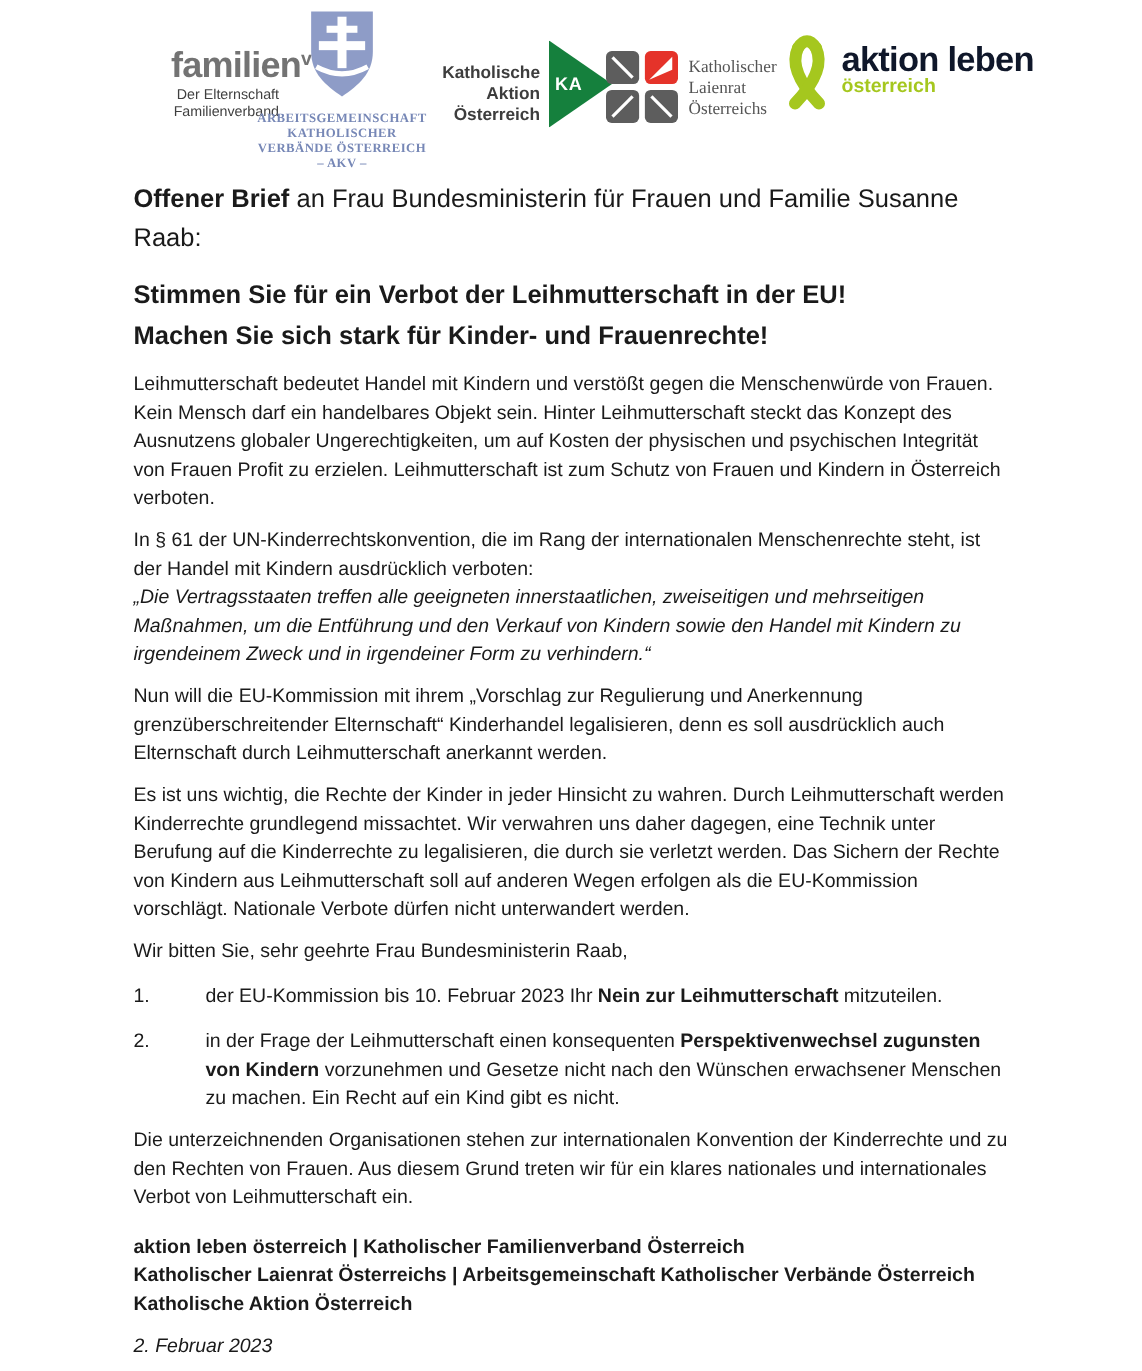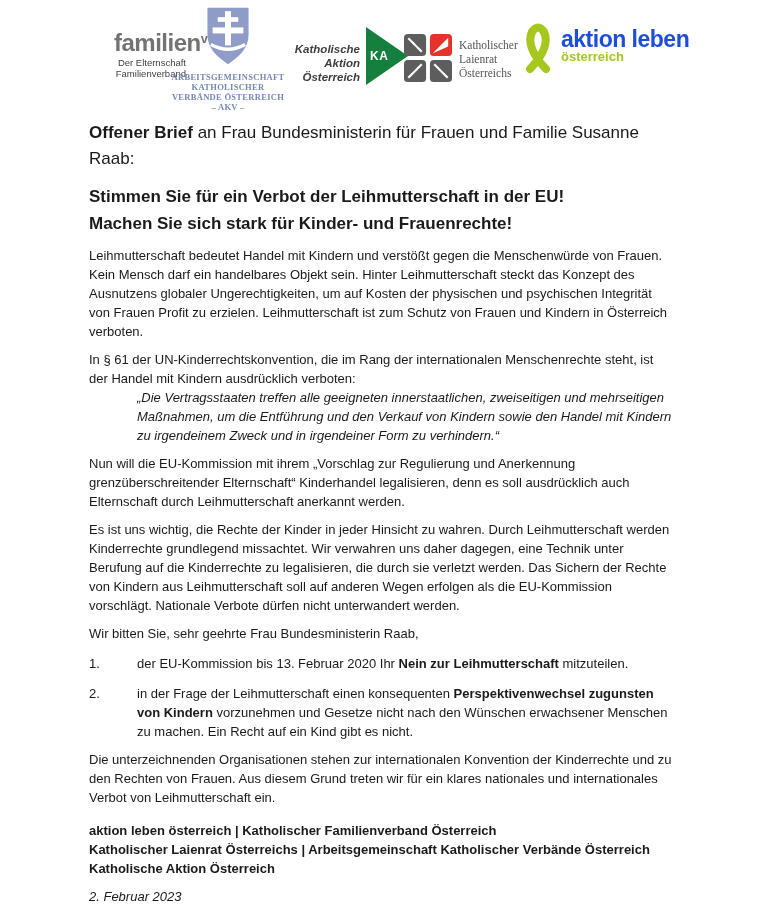--- a/index.html
+++ b/index.html
@@ -18,48 +18,48 @@
   .logo-fam { position:absolute; left:78px; top:27px; width:112px; }
   .fam-brand { font-size:24px; font-weight:bold; color:#737373; line-height:24px; letter-spacing:-0.5px;margin-left:36px; }
   .fam-brand .fam-mark { font-size:13px; vertical-align:8px; font-weight:bold; }
   .fam-sub { margin-top:2px; font-size:9.5px; line-height:11px; color:#3f3f3f; text-align:right; padding-right:4px; }
 
   .logo-akv { position:absolute; left:166px; top:6px; width:124px; text-align:center; }
   .akv-caption { margin-top:2px; font-family:"Liberation Serif", serif; font-weight:bold;
                  font-size:8.5px; line-height:10px; color:#7687B6; letter-spacing:0.3px; }
 
   .logo-ka-text { position:absolute; left:258px; top:42px; width:102px; text-align:right;
-                  font-size:11.5px; font-weight:bold; color:#3d3d3d; line-height:14px;font-style:italic; }
+                  font-size:11.5px; font-weight:bold; color:#3d3d3d; line-height:14px; }
   .ka-triangle { position:absolute; left:366px; top:27px; width:42px; height:58px;
                  background:#15803d; clip-path:polygon(0 0, 100% 50%, 0 100%); }
   .ka-badge { position:absolute; left:4px; top:50%; transform:translateY(-50%);
               color:#ffffff; font-weight:bold; font-size:12px; letter-spacing:0.5px; }
 
   .logo-llr-mark { position:absolute; left:404px; top:34px; }
   .logo-llr-text { position:absolute; left:459px; top:38px; font-family:"Liberation Serif", serif;
                    font-size:11.5px; line-height:14px; color:#555555; }
 
   .logo-al-mark { position:absolute; left:520px; top:23px; }
   .logo-al-text { position:absolute; left:561px; top:28px; }
-  .al-brand { font-size:23px; font-weight:bold; color:#1d4ed8; line-height:22px; letter-spacing:-0.5px; }
+  .al-brand { font-size:23px; font-weight:bold; color:#0f172a; line-height:22px; letter-spacing:-0.5px; }
   .al-sub { font-size:13px; font-weight:bold; color:#A5C71E; line-height:14px; margin-top:0; }
 
   .block-line { display:block; }
 
   
   .letter { margin-left:89px; width:583px; font-size:13px; line-height:19px; }
 
   .title { margin:14px 0 0 0; font-size:17px; line-height:26px; font-weight:normal; }
   .title b { font-weight:bold; }
 
   .headline { margin:11px 0 0 0; font-size:17px; line-height:27px; font-weight:bold; }
 
   .para { margin:9px 0 0 0; }
   .lead { font-weight:normal; }
-  .quote { display:block; font-style:italic;margin-left:48px; }
+  .quote { display:block; font-style:italic; }
 
   .list-item { display:flex; margin-top:11px; }
   .li-num { width:48px; flex:none; }
   .li-text { flex:1; }
 
   .signatures { margin-top:14px; font-weight:bold; }
   .date { margin-top:9px; font-style:italic; }
 </style>
 </head>
 <body>
@@ -147,21 +147,21 @@
   </p>
 
   <p class="para">Nun will die EU-Kommission mit ihrem „Vorschlag zur Regulierung und Anerkennung grenzüberschreitender Elternschaft“ Kinderhandel legalisieren, denn es soll ausdrücklich auch Elternschaft durch Leihmutterschaft anerkannt werden.</p>
 
   <p class="para">Es ist uns wichtig, die Rechte der Kinder in jeder Hinsicht zu wahren. Durch Leihmutterschaft werden Kinderrechte grundlegend missachtet. Wir verwahren uns daher dagegen, eine Technik unter Berufung auf die Kinderrechte zu legalisieren, die durch sie verletzt werden. Das Sichern der Rechte von Kindern aus Leihmutterschaft soll auf anderen Wegen erfolgen als die EU-Kommission vorschlägt. Nationale Verbote dürfen nicht unterwandert werden.</p>
 
   <p class="para">Wir bitten Sie, sehr geehrte Frau Bundesministerin Raab,</p>
 
   <div class="list-item">
     <span class="li-num">1.</span>
-    <span class="li-text"><span>der EU-Kommission bis 13. Februar 2020 Ihr </span><b>Nein zur Leihmutterschaft</b><span> mitzuteilen.</span></span>
+    <span class="li-text"><span>der EU-Kommission bis 10. Februar 2023 Ihr </span><b>Nein zur Leihmutterschaft</b><span> mitzuteilen.</span></span>
   </div>
 
   <div class="list-item">
     <span class="li-num">2.</span>
     <span class="li-text"><span>in der Frage der Leihmutterschaft einen konsequenten </span><b>Perspektivenwechsel zugunsten von Kindern</b><span> vorzunehmen und Gesetze nicht nach den Wünschen erwachsener Menschen zu machen. Ein Recht auf ein Kind gibt es nicht.</span></span>
   </div>
 
   <p class="para">Die unterzeichnenden Organisationen stehen zur internationalen Konvention der Kinderrechte und zu den Rechten von Frauen. Aus diesem Grund treten wir für ein klares nationales und internationales Verbot von Leihmutterschaft ein.</p>
 
   <p class="para signatures">

